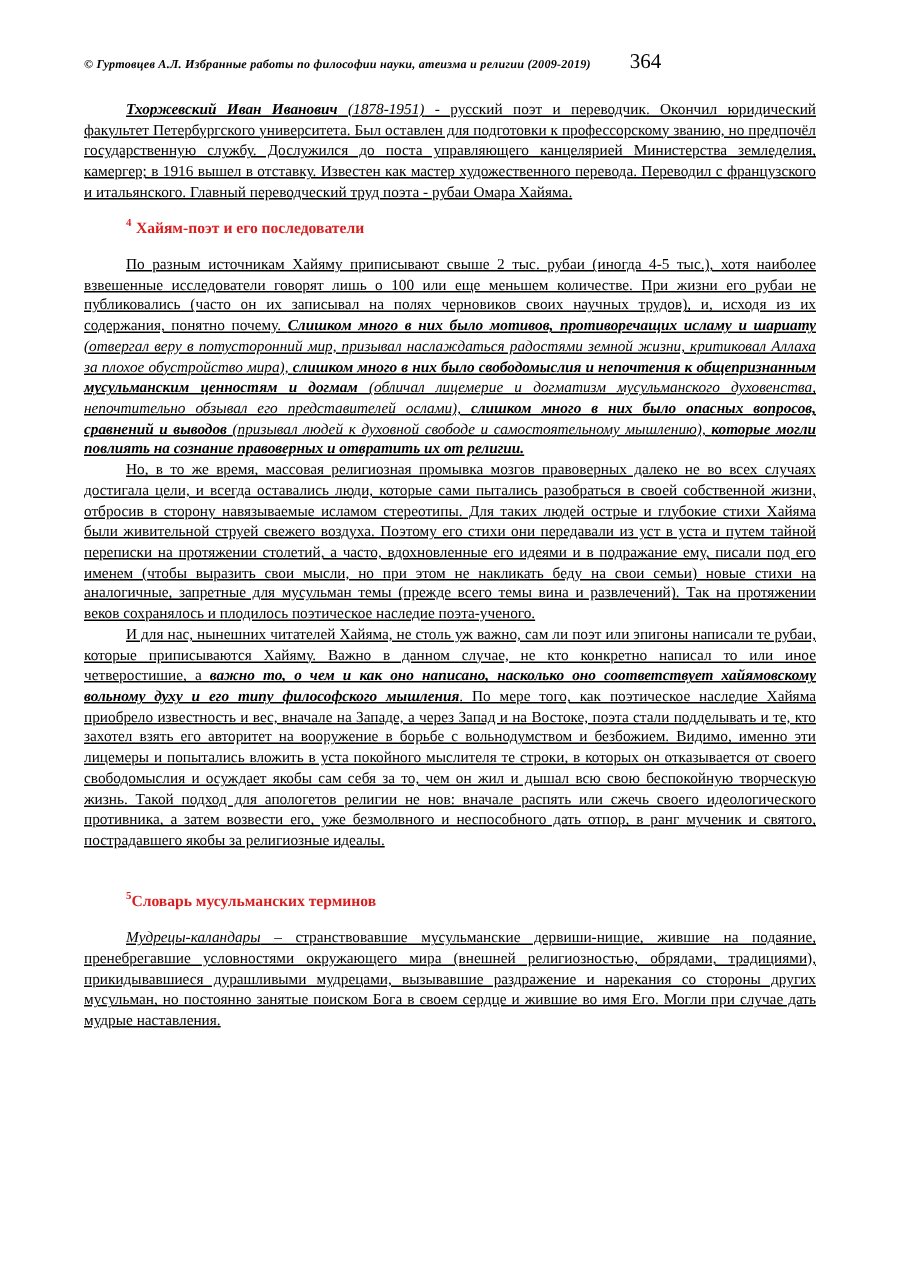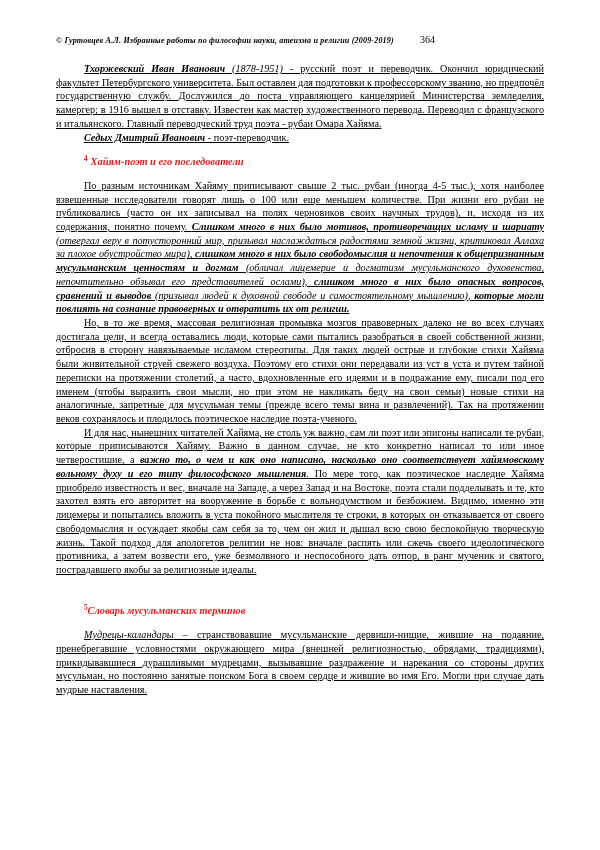--- a/index.html
+++ b/index.html
@@ -33,21 +33,21 @@
     white-space: nowrap;
   }
   .running-header .hdr-title {
     font-style: italic;
     font-weight: bold;
     letter-spacing: 0.02em;
   }
   .running-header .hdr-pageno {
     font-style: normal;
     font-weight: normal;
-    font-size: 10px;
+    font-size: 14px;
     margin-left: 26px;
   }
   
   .para {
     font-size: 10.2px;
     line-height: 1.345;
     text-align: justify;
     text-justify: inter-word;
     margin: 0;
     text-indent: 28px;
@@ -68,39 +68,38 @@
     margin: 11px 0 10px 0;
     padding-left: 28px;
     text-align: left;
   }
   .section-heading .fn {
     font-size: 7.2px;
     vertical-align: super;
     line-height: 0;
   }
   .section-heading.tight { margin-top: 21px; margin-bottom: 11px; }
-  .section-heading .lbl { margin-left: 3px; font-style: italic; }
+  .section-heading .lbl { margin-left: 3px; }
   .section-heading .lbl.snug { margin-left: 0px; }
 
   .gap-sm { height: 6px; }
 </style>
 </head>
 <body>
 
 <div class="page">
 
   <div class="running-header">
     <span class="hdr-title">© Гуртовцев А.Л. Избранные работы по философии науки, атеизма и религии (2009-2019)</span>
     <span class="hdr-pageno">364</span>
   </div>
 
   <p class="para"><span class="bi">Тхоржевский Иван Иванович</span> <span class="it">(1878-1951)</span><span> - русский поэт и переводчик. Окончил юридический факультет Петербургского университета. Был оставлен для подготовки к профессорскому званию, но предпочёл государственную службу. Дослужился до поста управляющего канцелярией Министерства земледелия, камергер; в 1916 вышел в отставку. Известен как мастер художественного перевода. Переводил с французского и итальянского. Главный переводческий труд поэта - рубаи Омара Хайяма.</span></p>
 
 
-  <p class="para hang"><span class="bi">Седых Дмитрий Иванович</span><span> - поэт-переводчик.</span></p>
 
   <div class="section-heading"><span class="fn">4</span><span class="lbl">Хайям-поэт и его последователи</span></div>
 
   <p class="para"><span>По разным источникам Хайяму приписывают свыше 2 тыс. рубаи (иногда 4-5 тыс.), хотя наиболее взвешенные исследователи говорят лишь о 100 или еще меньшем количестве. При жизни его рубаи не публиковались (часто он их записывал на полях черновиков своих научных трудов), и, исходя из их содержания, понятно почему. </span><span class="bi">Слишком много в них было мотивов, противоречащих исламу и шариату </span><span class="it">(отвергал веру в потусторонний мир, призывал наслаждаться радостями земной жизни, критиковал Аллаха за плохое обустройство мира), </span><span class="bi">слишком много в них было свободомыслия и непочтения к общепризнанным мусульманским ценностям и догмам </span><span class="it">(обличал лицемерие  и догматизм мусульманского духовенства, непочтительно обзывал его представителей ослами), </span><span class="bi">слишком много в них было опасных вопросов, сравнений и выводов </span><span class="it">(призывал людей к духовной свободе и самостоятельному мышлению), </span><span class="bi">которые могли повлиять на сознание правоверных и отвратить их от религии.</span></p>
 
   <p class="para">Но, в то же время, массовая религиозная промывка мозгов правоверных далеко не во всех случаях достигала цели, и всегда оставались люди, которые сами пытались разобраться в своей собственной жизни, отбросив в сторону навязываемые исламом стереотипы. Для таких людей острые и глубокие стихи Хайяма были живительной струей свежего воздуха. Поэтому его стихи они передавали из уст в уста и путем тайной переписки на протяжении столетий, а часто, вдохновленные его идеями и в подражание ему, писали под его именем (чтобы выразить свои мысли, но при этом не накликать беду на свои семьи) новые стихи на аналогичные, запретные для мусульман темы (прежде всего темы вина и развлечений). Так на протяжении веков сохранялось и плодилось поэтическое наследие поэта-ученого.</p>
 
   <p class="para"><span>И для нас, нынешних читателей Хайяма, не столь уж важно, сам ли поэт или эпигоны написали те рубаи, которые приписываются Хайяму. Важно в данном случае, не кто конкретно написал то или иное четверостишие, а </span><span class="bi">важно то, о чем и как оно написано, насколько оно соответствует хайямовскому вольному духу и его типу философского мышления</span><span>. По мере того, как поэтическое наследие Хайяма приобрело известность и вес, вначале на Западе, а через Запад и на Востоке, поэта стали подделывать и те, кто захотел взять его авторитет на вооружение в борьбе с вольнодумством и безбожием. Видимо, именно эти лицемеры и попытались вложить в уста покойного мыслителя те строки, в которых он отказывается от своего свободомыслия и осуждает якобы сам себя за то, чем он жил и дышал всю свою беспокойную творческую жизнь. Такой подход для апологетов религии не нов: вначале распять или сжечь своего идеологического противника, а затем возвести его, уже безмолвного и неспособного дать отпор, в ранг мученик и святого, пострадавшего якобы за религиозные идеалы.</span></p>
 
   <div class="gap-sm"></div>

